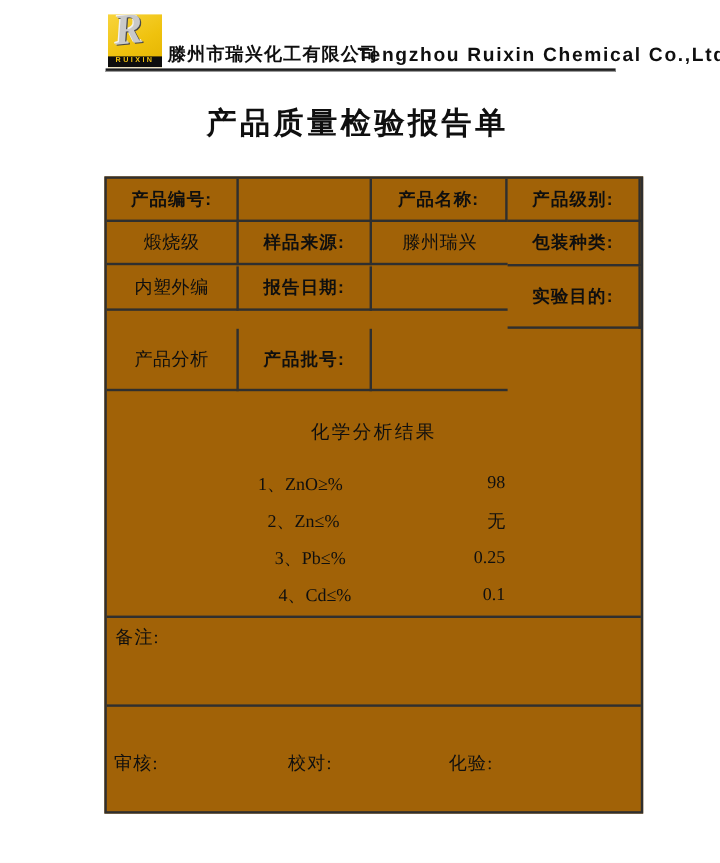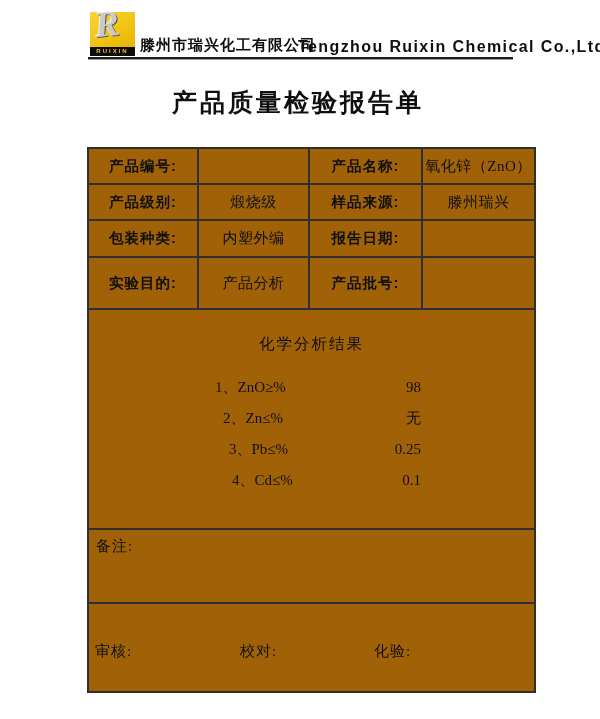--- a/index.html
+++ b/index.html
@@ -93,21 +93,21 @@
   .value-cell{
     font-family:"Liberation Serif", serif;
     font-size:15px;letter-spacing:0.5px;
   }
   .full{
     grid-column:1 / -1;
     border-right:none;
     border-bottom:2px solid var(--line);
     position:relative;
   }
-  .chem-section{height:220px;}
+  .chem-section{height:189px;}
   .chem-heading{
     position:absolute;left:0;top:24px;width:100%;
     text-align:center;
     font-family:"Liberation Serif", serif;
     font-size:15.5px;letter-spacing:2px;
   }
   .chem-items{
     position:absolute;left:126px;top:62px;width:206px;
   }
   .chem-row{
@@ -152,21 +152,20 @@
   <div class="company-en">Tengzhou Ruixin Chemical Co.,Ltd.</div>
   <div class="header-rule"></div>
 
   <div class="title">产品质量检验报告单</div>
 
   <div class="report-table">
 
     <div class="cell label-cell r1">产品编号:</div>
     <div class="cell value-cell r1"></div>
     <div class="cell label-cell r1">产品名称:</div>
-    <div class="cell value-cell r1 last-col">氧化锌（ZnO）</div>
 
     <div class="cell label-cell r2">产品级别:</div>
     <div class="cell value-cell r2">煅烧级</div>
     <div class="cell label-cell r2">样品来源:</div>
     <div class="cell value-cell r2 last-col">滕州瑞兴</div>
 
     <div class="cell label-cell r3">包装种类:</div>
     <div class="cell value-cell r3">内塑外编</div>
     <div class="cell label-cell r3">报告日期:</div>
     <div class="cell value-cell r3 last-col"></div>

